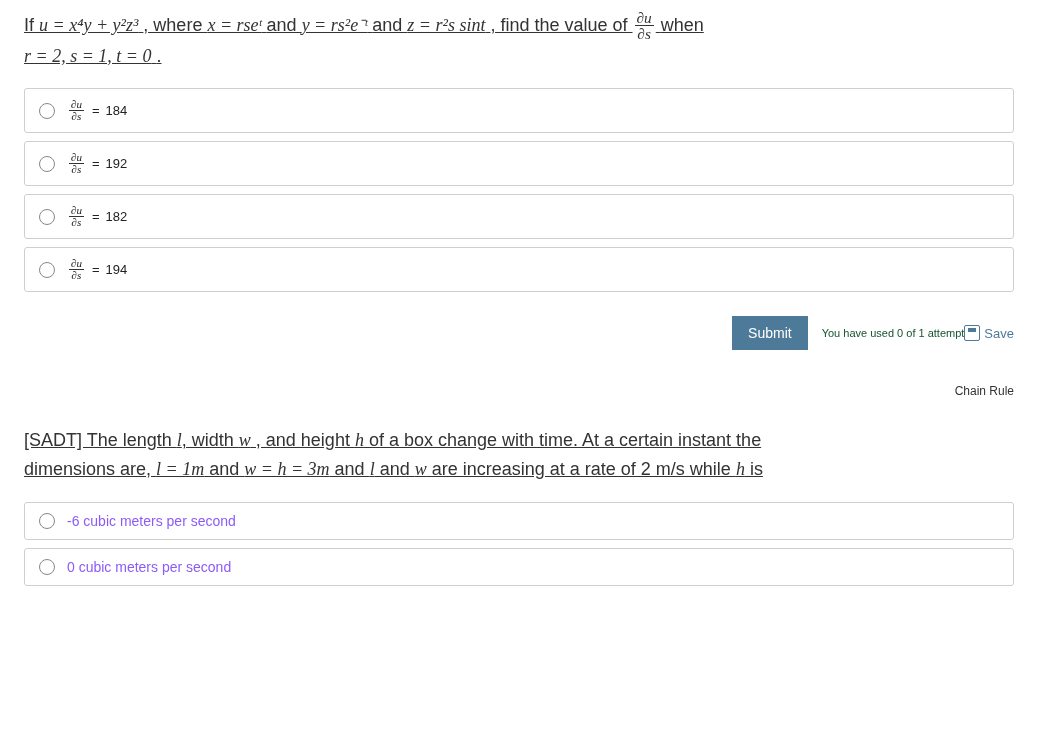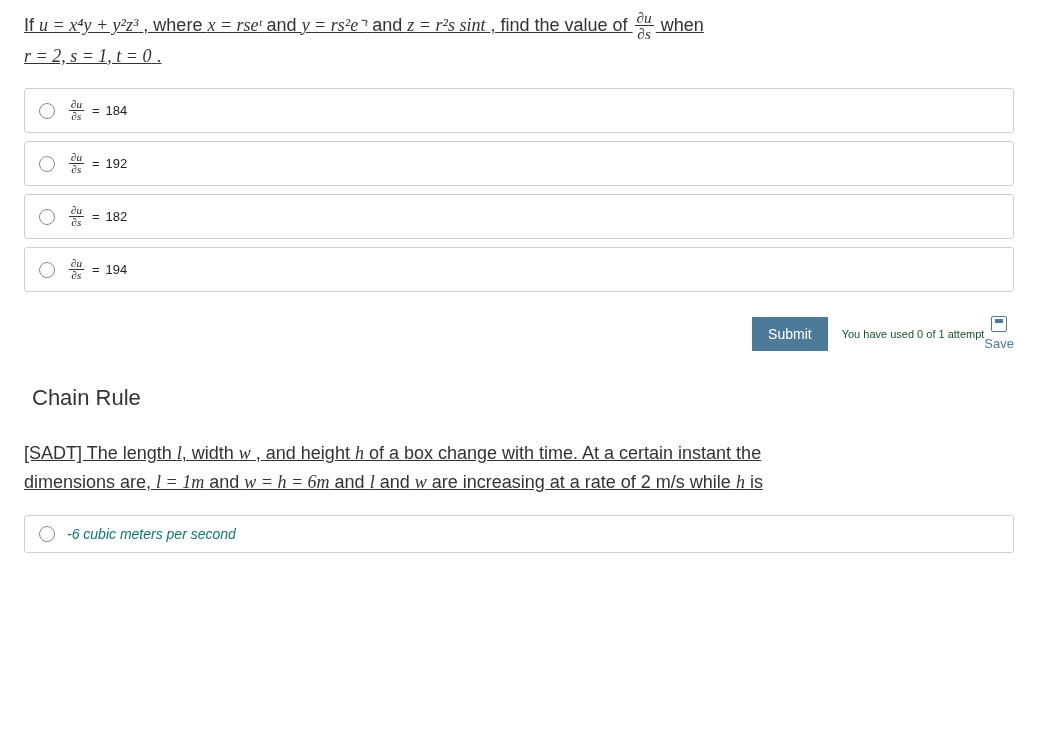--- a/index.html
+++ b/index.html
@@ -42,63 +42,64 @@
   .radio {
     width: 16px; height: 16px;
     border: 1.5px solid #888;
     border-radius: 50%;
     margin-right: 12px;
     flex-shrink: 0;
   }
   .option-label { font-size: 13px; color: #222; display:flex; align-items:center; gap:2px;}
   .option-label .frac { font-size: 11px; }
   .option-label .eq { margin: 0 4px; font-style: normal;}
-  .option-label2 { font-size: 14px; color: #0f766e; font-style: italic; }
+  .option-label2 { font-size: 14px; color: #8b5cf6; }
   .action-bar {
     display: flex;
     align-items: center;
     justify-content: flex-end;
     margin: 22px 0 34px 0;
   }
   .action-left { display: flex; align-items: center; gap: 14px; }
   .submit-btn {
     background: #4e7a99;
     color: #fff;
     border: none;
     padding: 9px 16px;
     font-size: 14px;
     cursor: pointer;
   }
   .attempts { font-size: 11px; color: #14532d; }
   .save-group {
     display: flex;
-    flex-direction: column;
+    flex-direction: row;
     align-items: center;
     color: #4e7a99;
     font-size: 13px;
     gap: 4px;
     cursor: pointer;
   }
   .save-icon {
     width: 16px; height: 16px;
     border: 1.5px solid #4e7a99;
     border-radius: 2px;
     position: relative;
   }
   .save-icon::after {
     content: "";
     position: absolute;
     top: 2px; left: 3px;
     width: 8px; height: 4px;
     background: #4e7a99;
   }
   .section-title {
-    font-size: 22px;
+    font-size: 12px;
     color: #333;
-    margin: 10px 0 28px 8px;
+    margin: 10px 0 28px 1px;
+    text-align: right;
   }
 </style>
 </head>
 <body>
 
 <div class="question-text">
   <span>If </span>
   <span class="math">u = x⁴y + y²z³</span>
   <span>, where </span>
   <span class="math">x = rseᵗ</span>
@@ -172,21 +173,25 @@
   <div class="save-group">
     <div class="save-icon"></div>
     <span>Save</span>
   </div>
 </div>
 
 <div class="section-title">Chain Rule</div>
 
 <div class="question-text">
   <span>[SADT] The length </span><span class="math">l</span><span>, width </span><span class="math">w</span><span> , and height </span><span class="math">h</span><span> of a box change with time. At a certain instant the</span><br>
-  <span>dimensions are, </span><span class="math">l = 1m</span><span> and </span><span class="math">w = h = 6m</span><span> and </span><span class="math">l</span><span> and </span><span class="math">w</span><span> are increasing at a rate of 2 m/s while </span><span class="math">h</span><span> is</span><br>
+  <span>dimensions are, </span><span class="math">l = 1m</span><span> and </span><span class="math">w = h = 3m</span><span> and </span><span class="math">l</span><span> and </span><span class="math">w</span><span> are increasing at a rate of 2 m/s while </span><span class="math">h</span><span> is</span><br>
 </div>
 
 <div class="options">
   <div class="option-row">
     <div class="radio"></div>
     <div class="option-label2">-6 cubic meters per second</div>
   </div>
+  <div class="option-row">
+    <div class="radio"></div>
+    <div class="option-label2">0 cubic meters per second</div>
+  </div>
 </div>
 
 </body></html>

